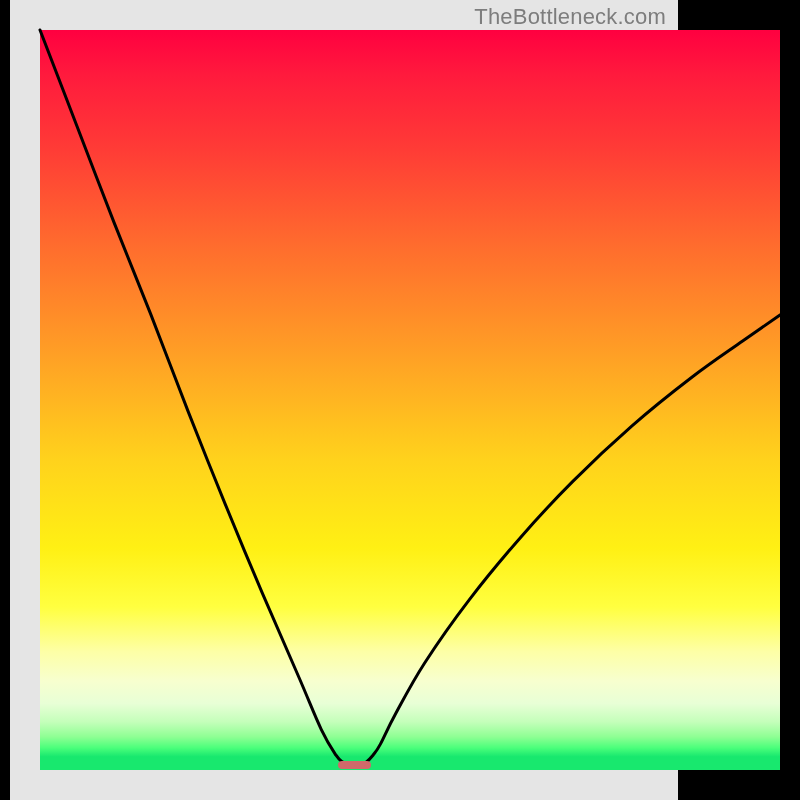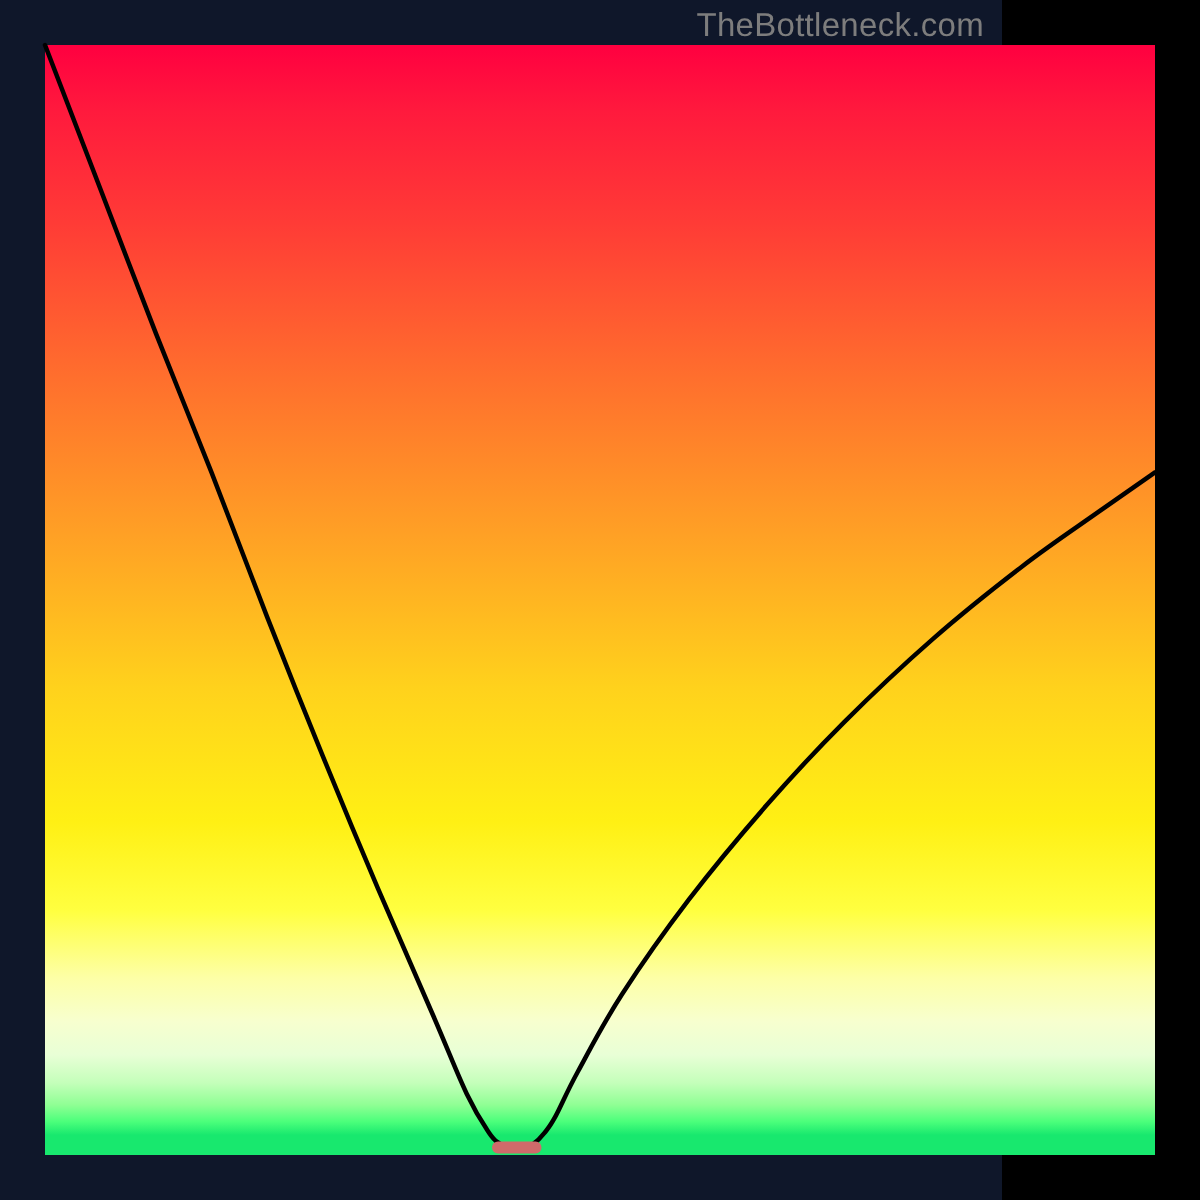--- a/index.html
+++ b/index.html
@@ -8,21 +8,22 @@
     width: 800px;
     height: 800px;
     background: #000;
     overflow: hidden;
     font-family: Arial, Helvetica, sans-serif;
   }
   .frame {
     position: relative;
     width: 668px;
     height: 800px;
-    background: #0f172a;
+    background: #e5e5e5;
+    margin-left: 10px;
   }
   .plot-area {
     position: absolute;
     left: 30px;
     top: 30px;
     width: 740px;
     height: 740px;
     background: linear-gradient(
       to bottom,
       #ff0040 0%,

